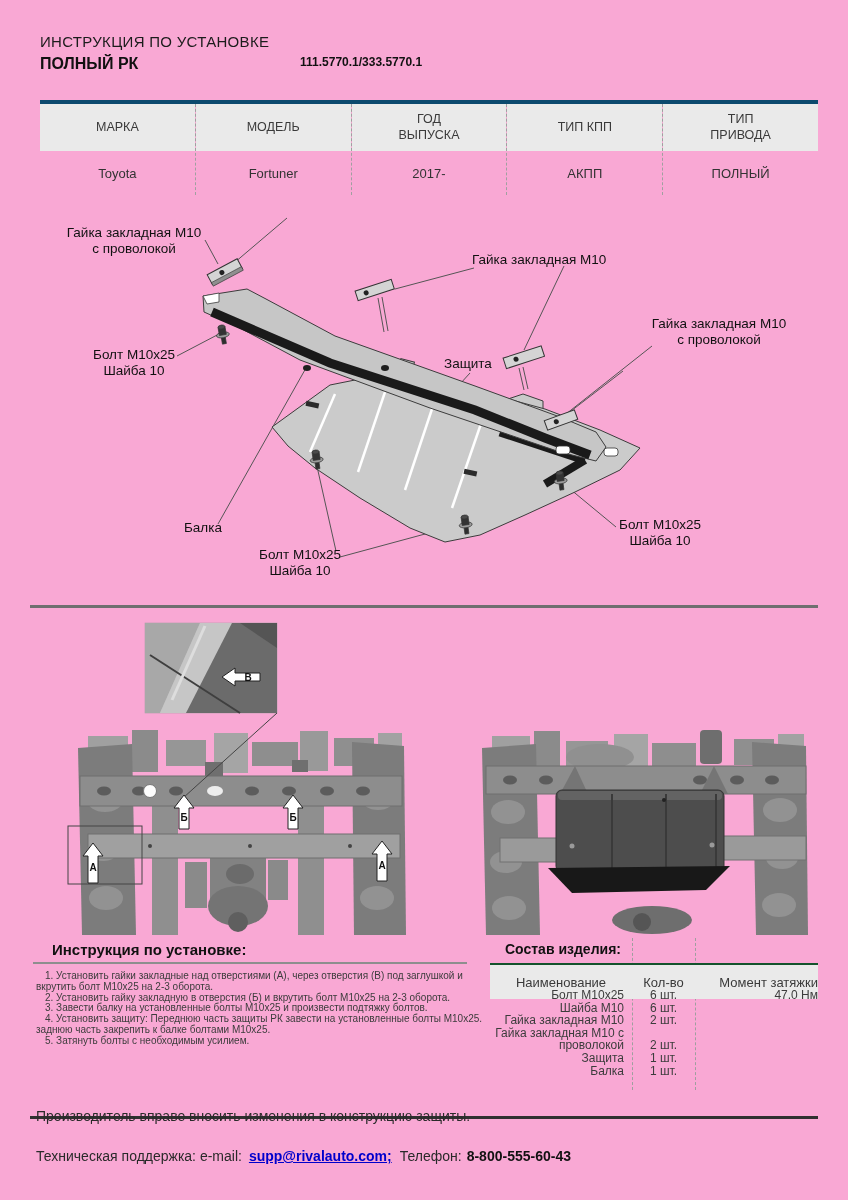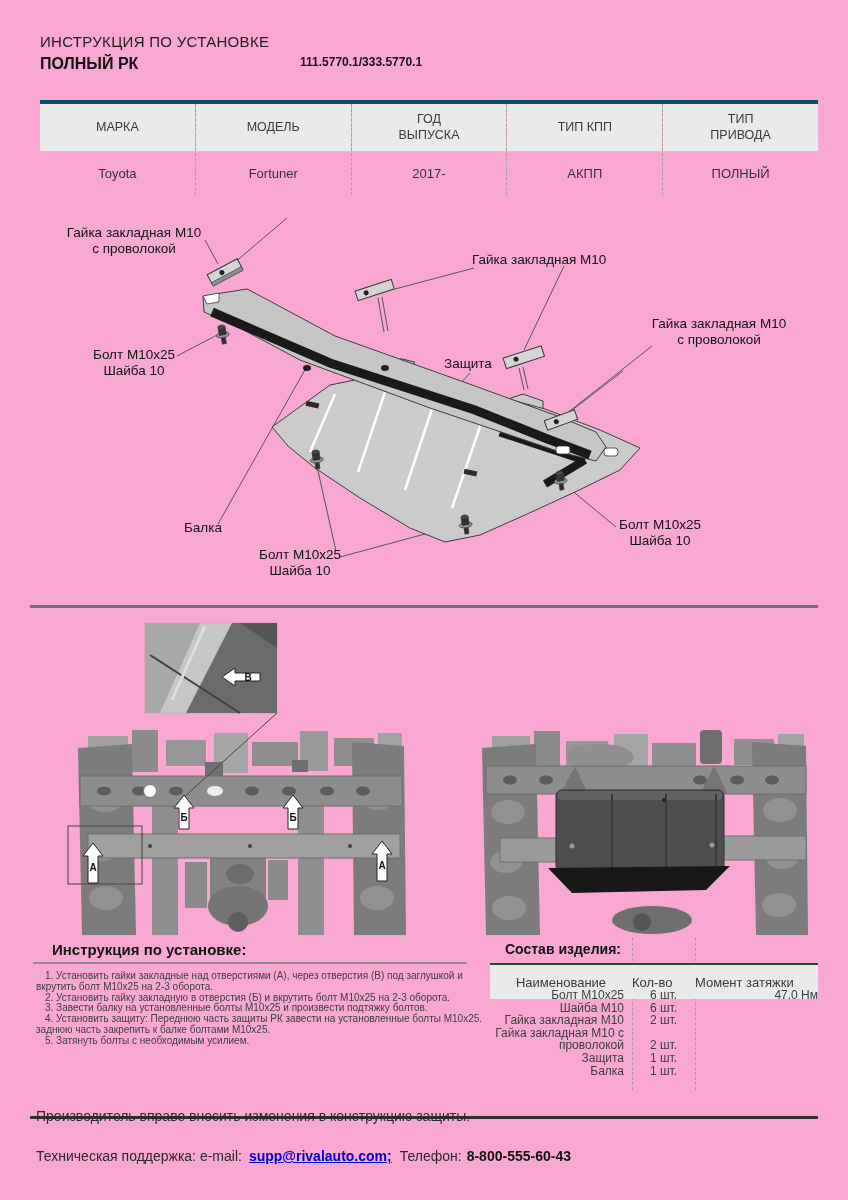--- a/index.html
+++ b/index.html
@@ -35,22 +35,22 @@
   .instr-rule { left:33px; top:962px; width:434px; height:2px; background:#8e8e8e; }
   .instr-list { left:36px; top:971px; width:452px; font-size:10px; line-height:1.08; color:#3c3c3c; }
   .instr-list div { text-indent:9px; }
 
   
   .parts { left:474px; top:936px; width:328px; height:158px;margin-left:16px; }
   .parts-head { position:absolute; left:15px; top:5px; font-size:14px; font-weight:bold; color:#111; }
   .parts-band { position:absolute; left:0; top:27px; width:328px; height:36px; border-top:2px solid #14532d;
                 background:#eaeaea; display:flex; align-items:center; font-size:13px; color:#3a3a3a; }
   .pc-name { width:142px; text-align:center; }
-  .pc-qty { width:63px; }
-  .pc-torque { width:123px; text-align:left; }
+  .pc-qty { width:63px; text-align:center; }
+  .pc-torque { width:123px; text-align:right; }
   .parts-dash { position:absolute; top:2px; height:152px; border-left:1px dashed #9f9f9f; }
   .parts-rows { position:absolute; left:0; top:53px; width:328px; font-size:12px; line-height:12.6px; color:#3c3c3c; }
   .parts-row { display:flex; }
   .pr-name { width:142px; text-align:right; padding-right:8px; white-space:pre-line; }
   .pr-qty { width:63px; text-align:center; align-self:flex-end; }
   .pr-torque { width:123px; text-align:right; align-self:flex-start; }
 
   
   .foot-1 { left:36px; top:1108px; font-size:14px; color:#2a2a2a; }
   .foot-2 { left:36px; top:1148px; font-size:14px; color:#2a2a2a;text-align:center; }

